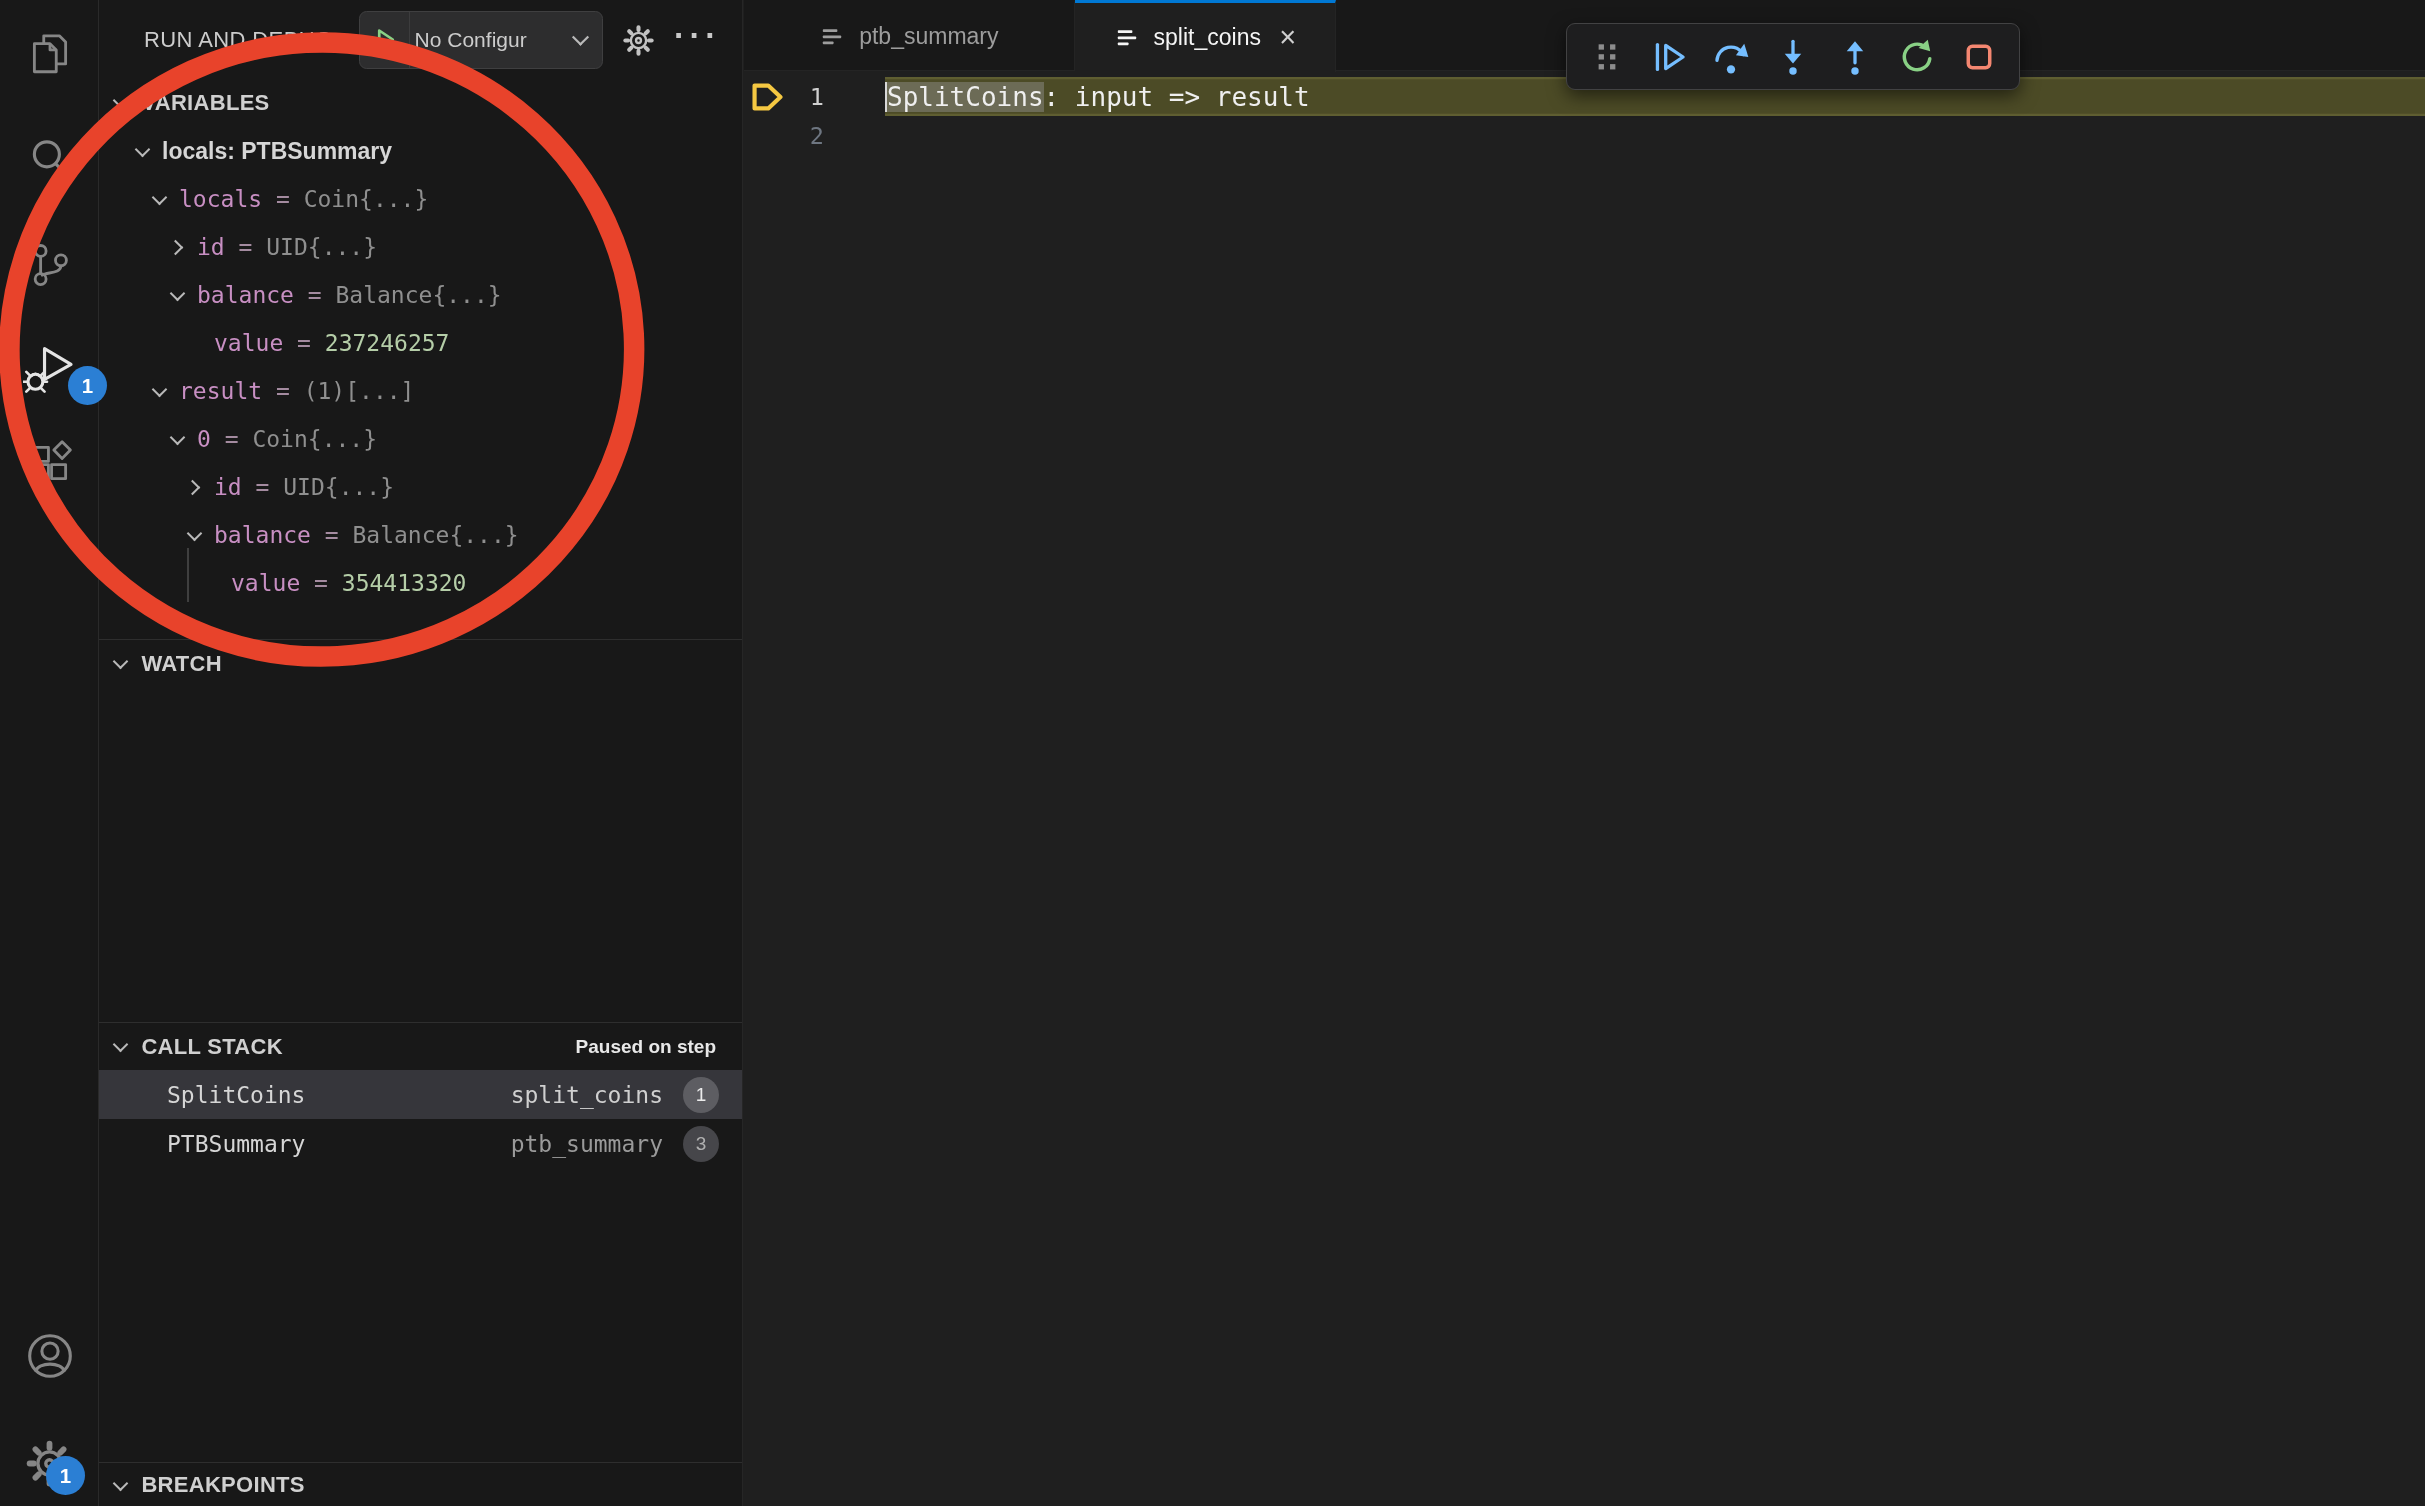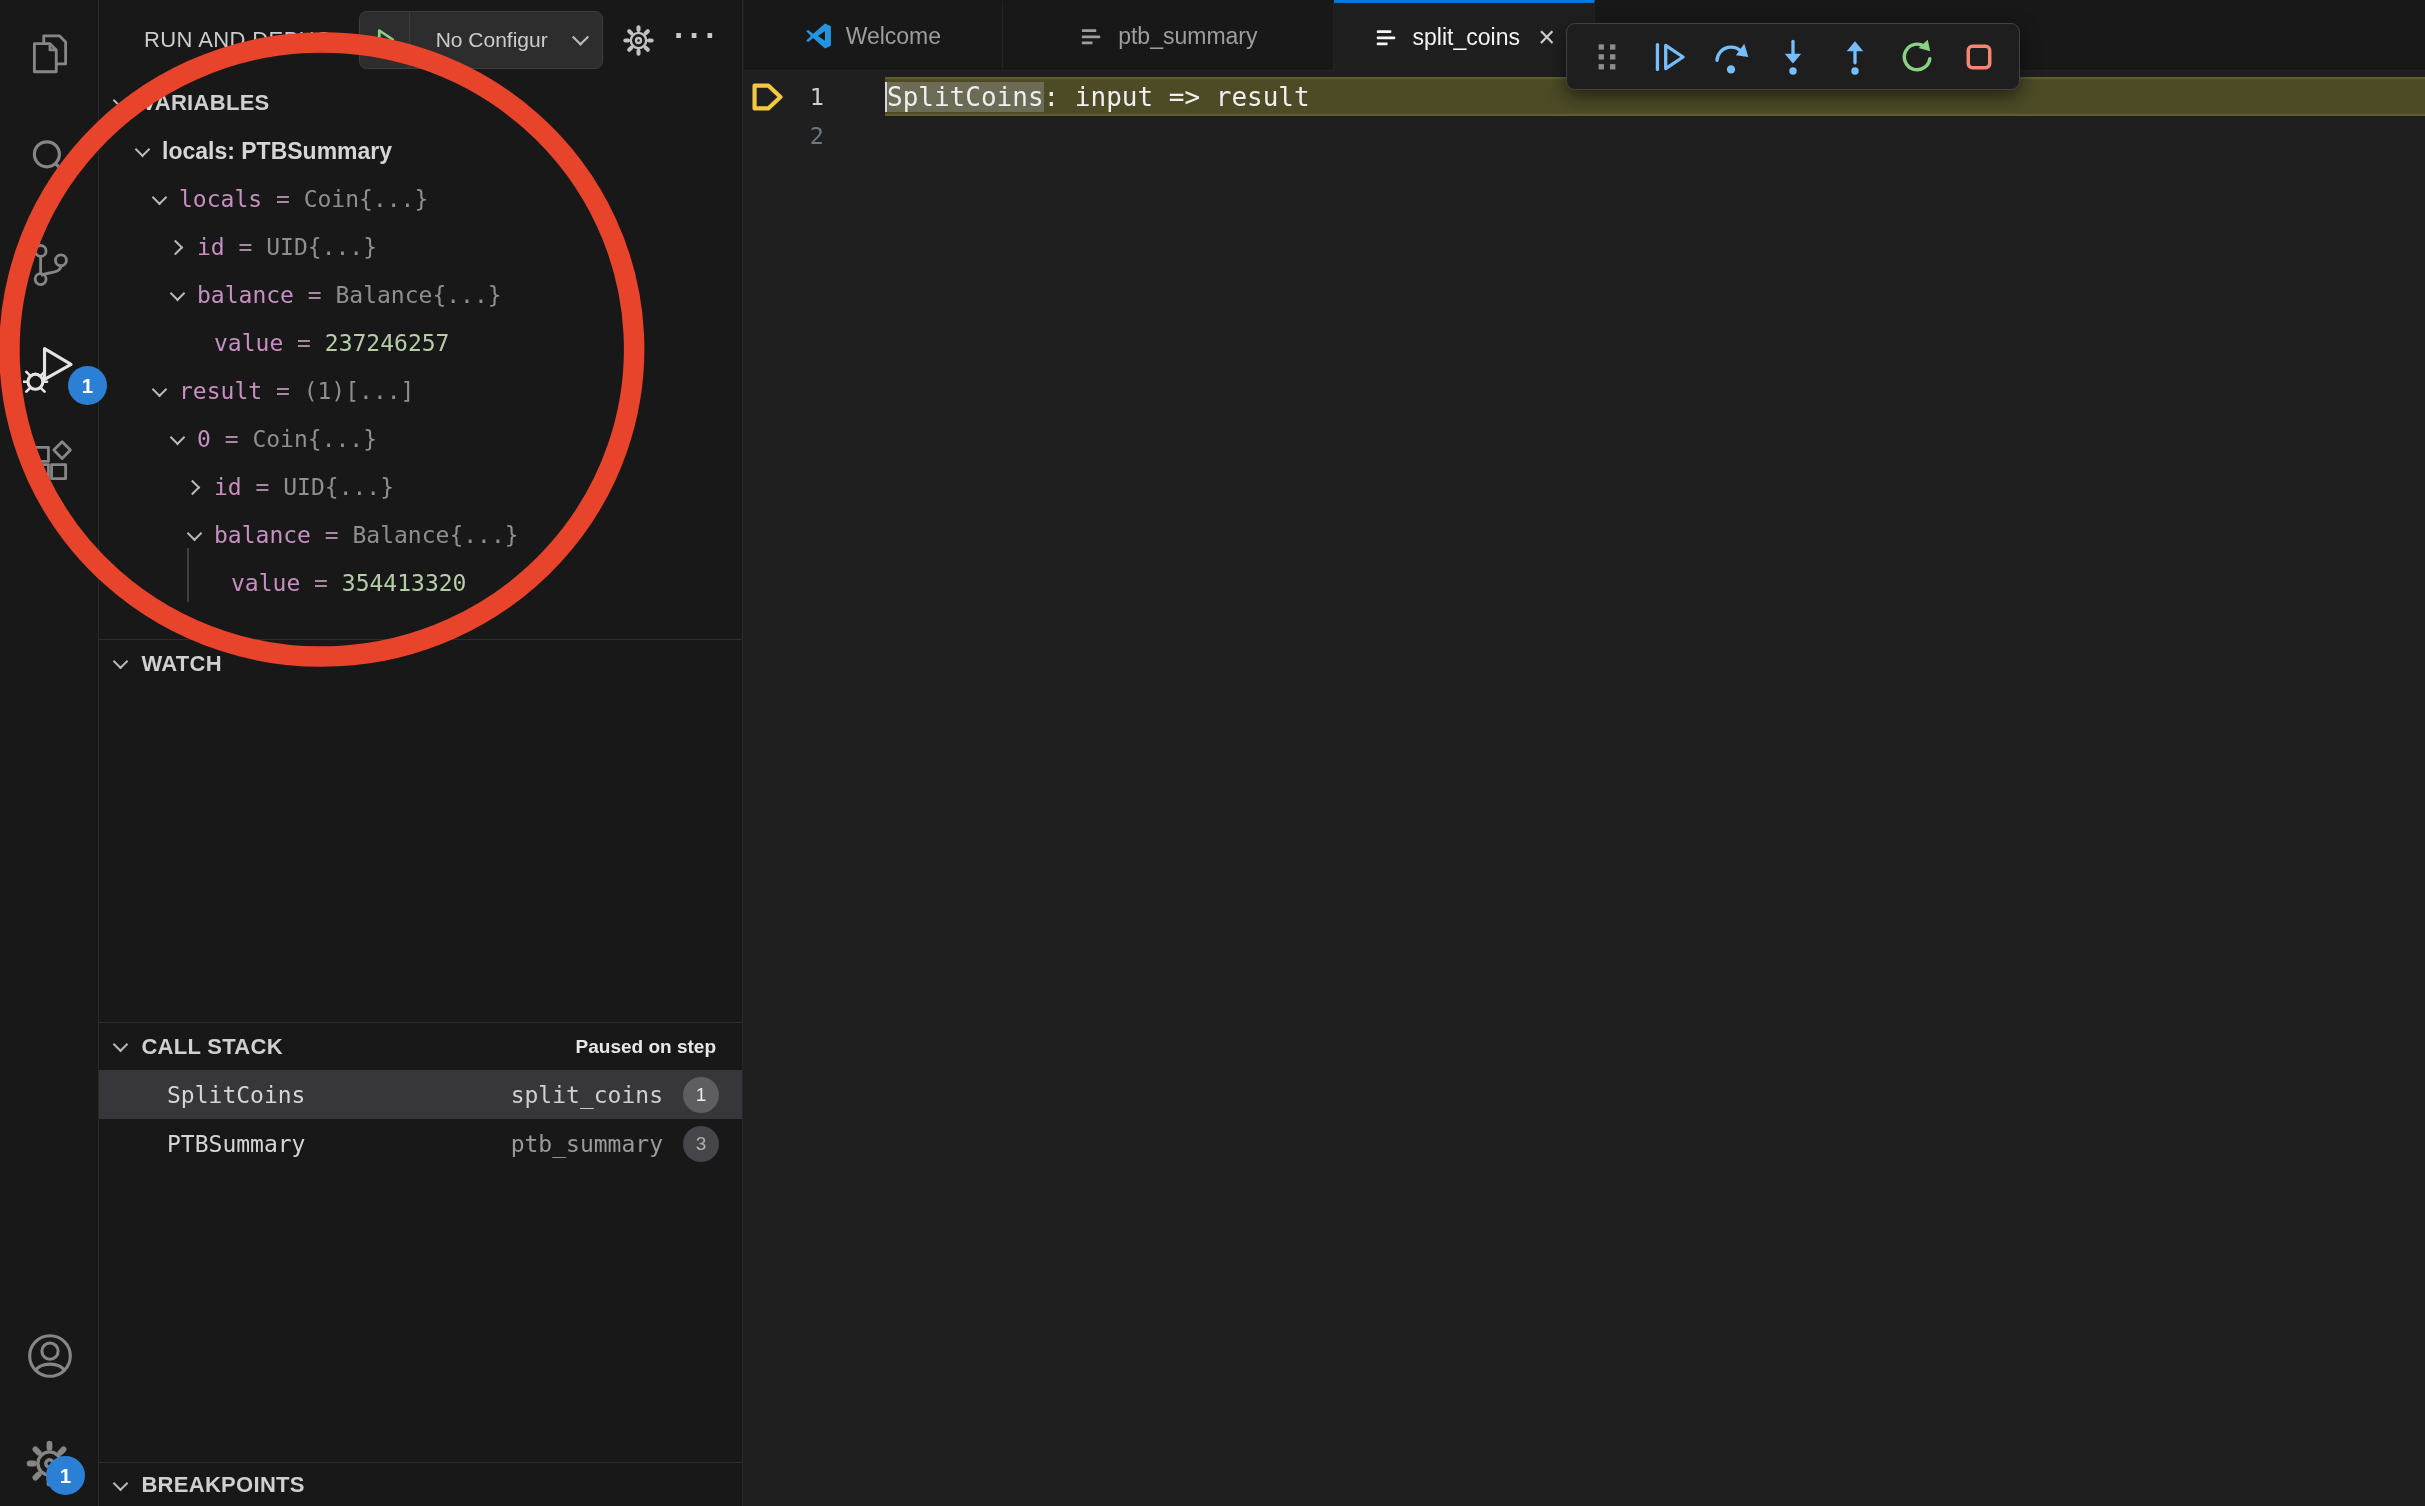--- a/index.html
+++ b/index.html
@@ -21,21 +21,21 @@
   #sidebar { position:absolute; left:99px; top:0; width:644px; height:100%;
              background:#181818; border-right:0.8px solid #262626; z-index:4; }
   #side-header { position:absolute; left:0; top:0; width:100%; height:79px; }
   #side-title { position:absolute; left:45px; top:27px; font-size:22px; color:#cccccc;
                 letter-spacing:0.4px; white-space:nowrap; }
   #config-bar { position:absolute; left:260px; top:10.6px; height:58px; width:244px;
                 background:#2d2d2e; border:0.8px solid #3f3f40; border-radius:7.6px;
                 display:flex; align-items:center; }
   #config-play { width:50px; height:100%; display:flex; align-items:center;
                  justify-content:center; border-right:0.8px solid #3c3c3d; }
-  #config-label { flex:1; text-align:center; font-size:21px; color:#cccccc; white-space:nowrap;
+  #config-label { flex:1; font-size:21px; color:#cccccc; white-space:nowrap;
                   overflow:hidden; padding:0 4.6px; }
   #config-chevron { margin-right:13.7px; }
   #debug-gear { position:absolute; left:522px; top:23px; color:#c2c2c2; }
   #more-actions { position:absolute; left:575px; top:16.7px; font-size:33px; color:#c8c8c8;
                   letter-spacing:4.6px; font-weight:700; }
 
   .section { position:absolute; left:0; width:100%; }
   .section.bordered { border-top:1.5px solid #2e2e2e; }
   .section-header { height:47px; display:flex; align-items:center; padding-left:14.4px; }
   .section-title { font-size:22px; font-weight:700; color:#d0d0d0; letter-spacing:0.3px; margin-left:13px; }
@@ -266,28 +266,20 @@
     <div class="section bordered" style="top:1462px; height:56px">
       <div class="section-header" style="height:44px">
         <span class="chev"></span>
         <span class="section-title">BREAKPOINTS</span>
       </div>
     </div>
   </div>
 
   <div id="editor">
     <div id="tab-bar">
-      <div class="tab" style="width:259px">
-        <span>
-          <svg width="27" height="27" viewBox="0 0 100 100">
-            <path d="M74 2 L30 40 L12 26 L4 30 L22 48 L4 66 L12 70 L30 56 L74 94 L96 84 V12 Z M74 30 V66 L48 48 Z" fill="#2494e0" fill-rule="evenodd"></path>
-          </svg>
-        </span>
-        <span>Welcome</span>
-      </div>
       <div class="tab" style="width:331px">
         <span>
           <svg width="26" height="26" viewBox="0 0 34 34" fill="currentColor">
             <rect x="5" y="7" width="19" height="3.6" rx="1"></rect>
             <rect x="5" y="15" width="24" height="3.6" rx="1"></rect>
             <rect x="5" y="23" width="14" height="3.6" rx="1"></rect>
           </svg>
         </span>
         <span>ptb_summary</span>
       </div>

